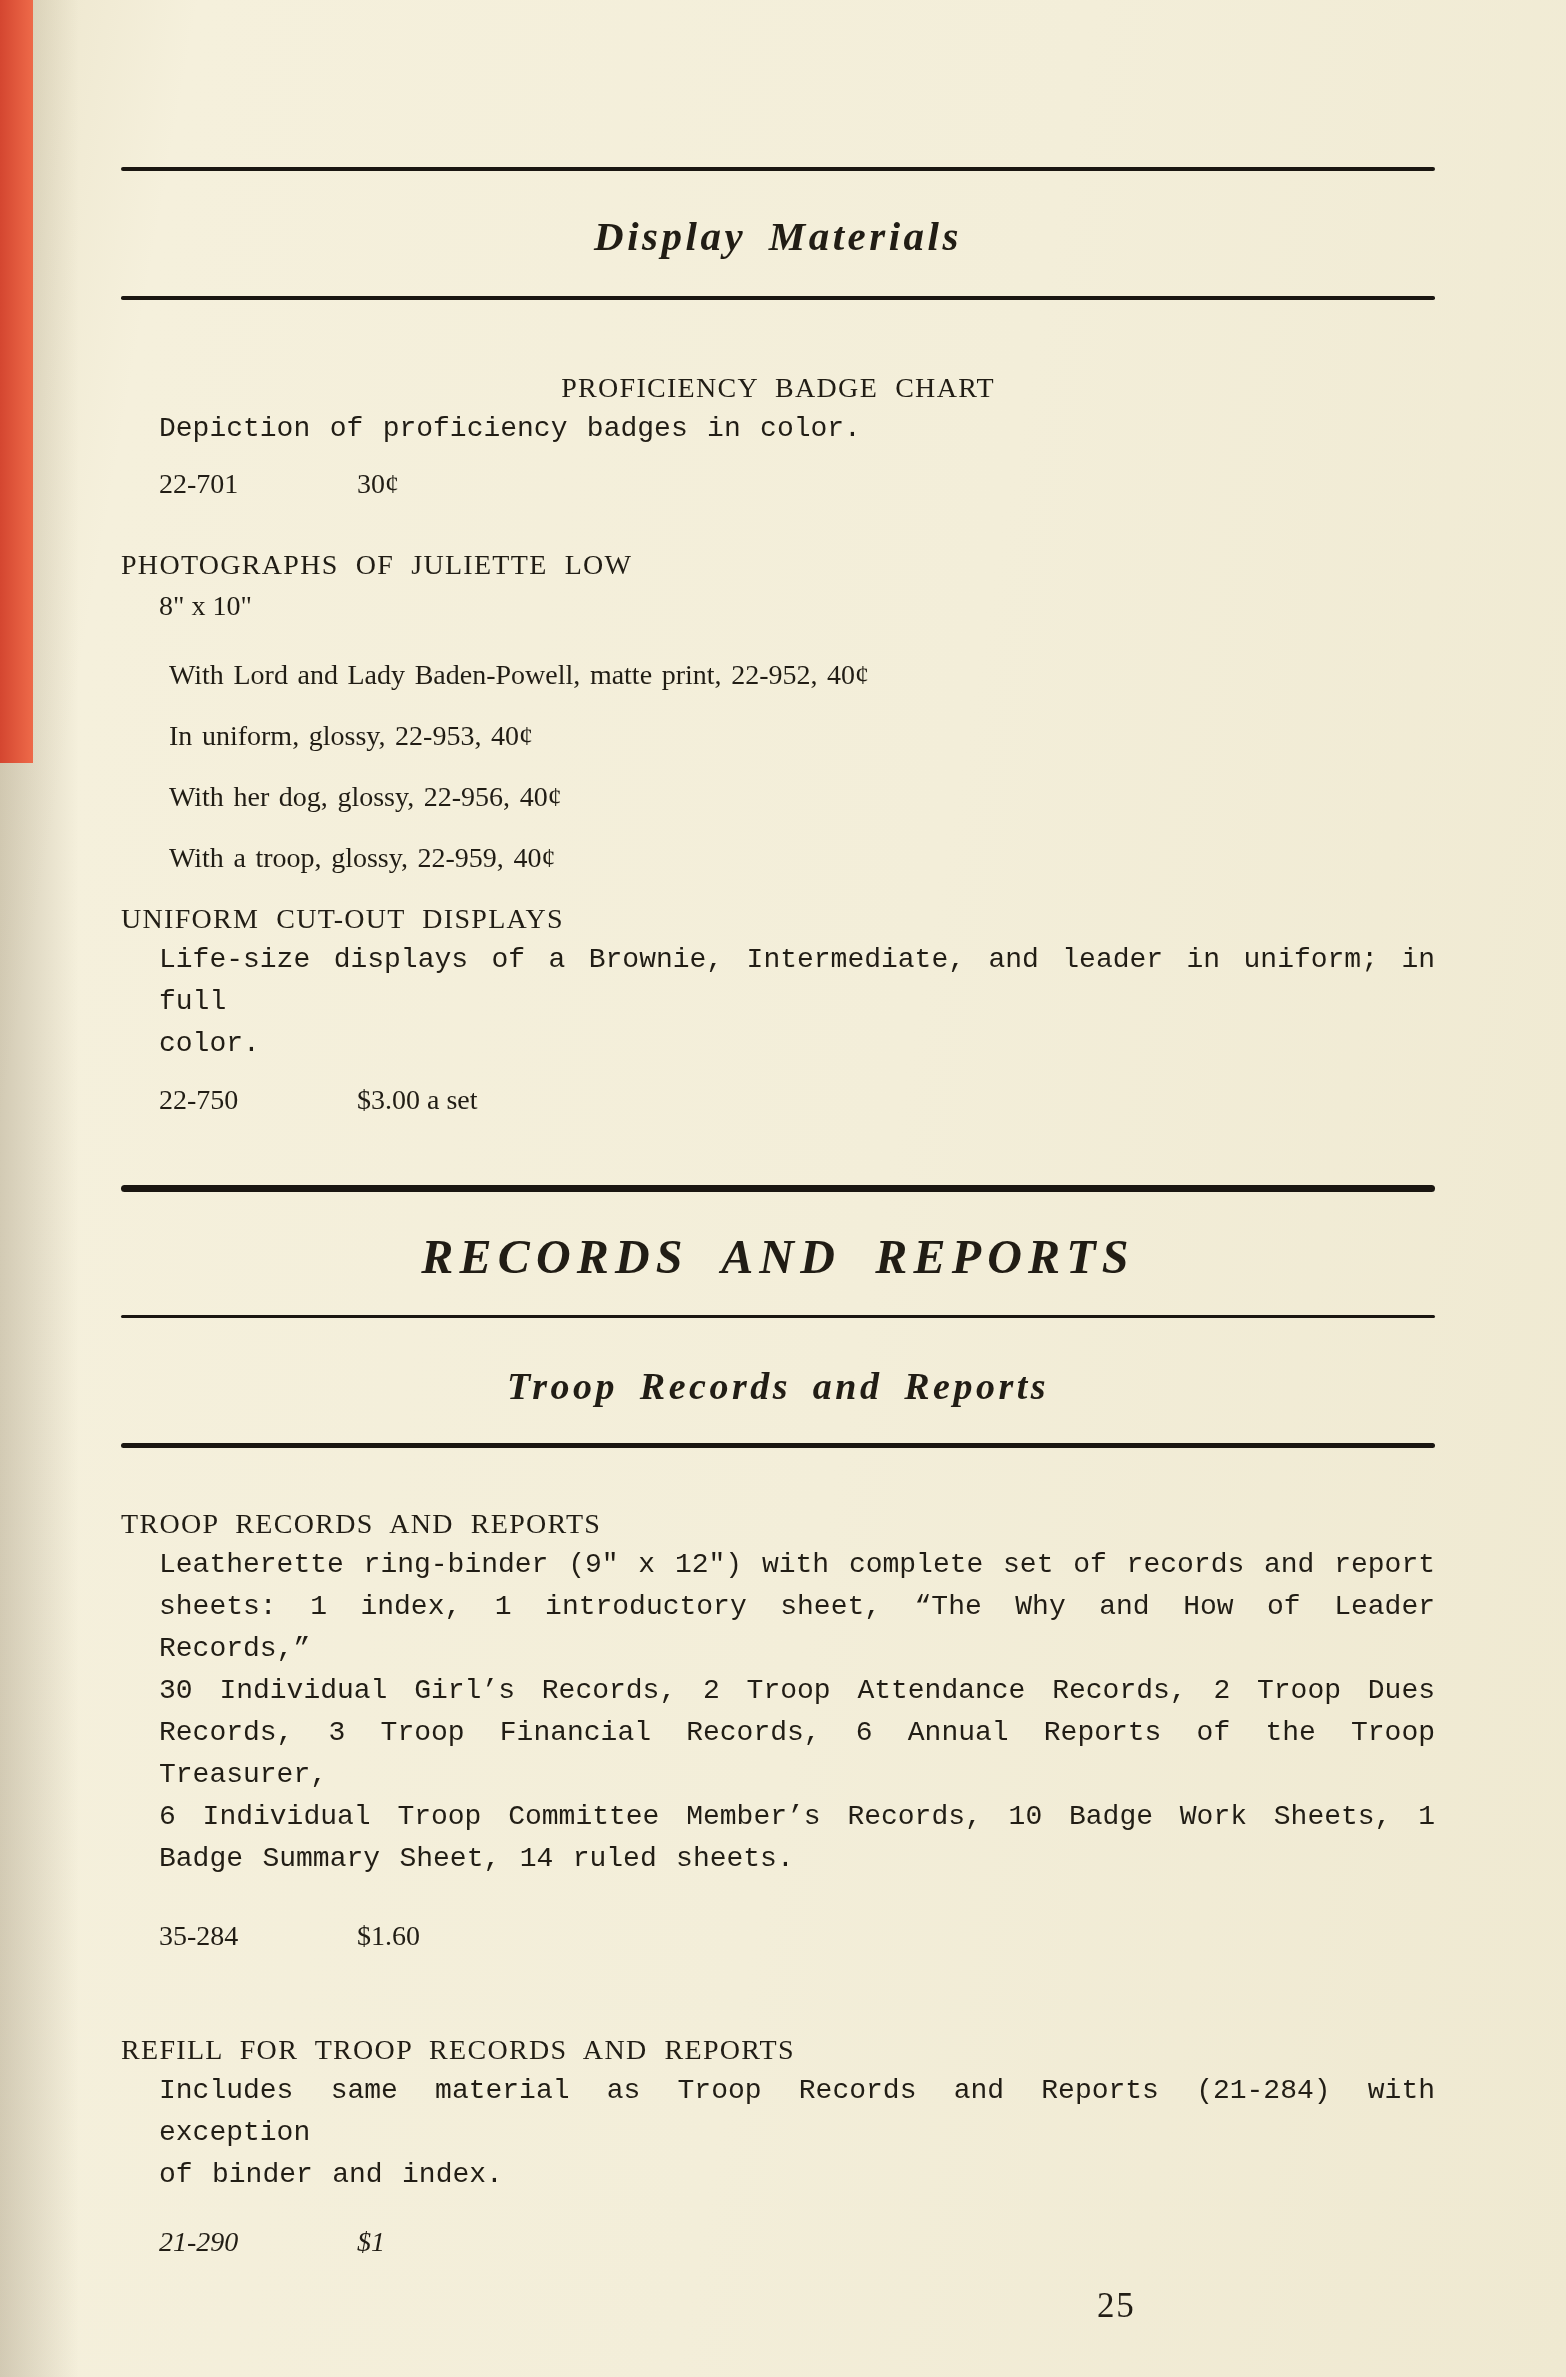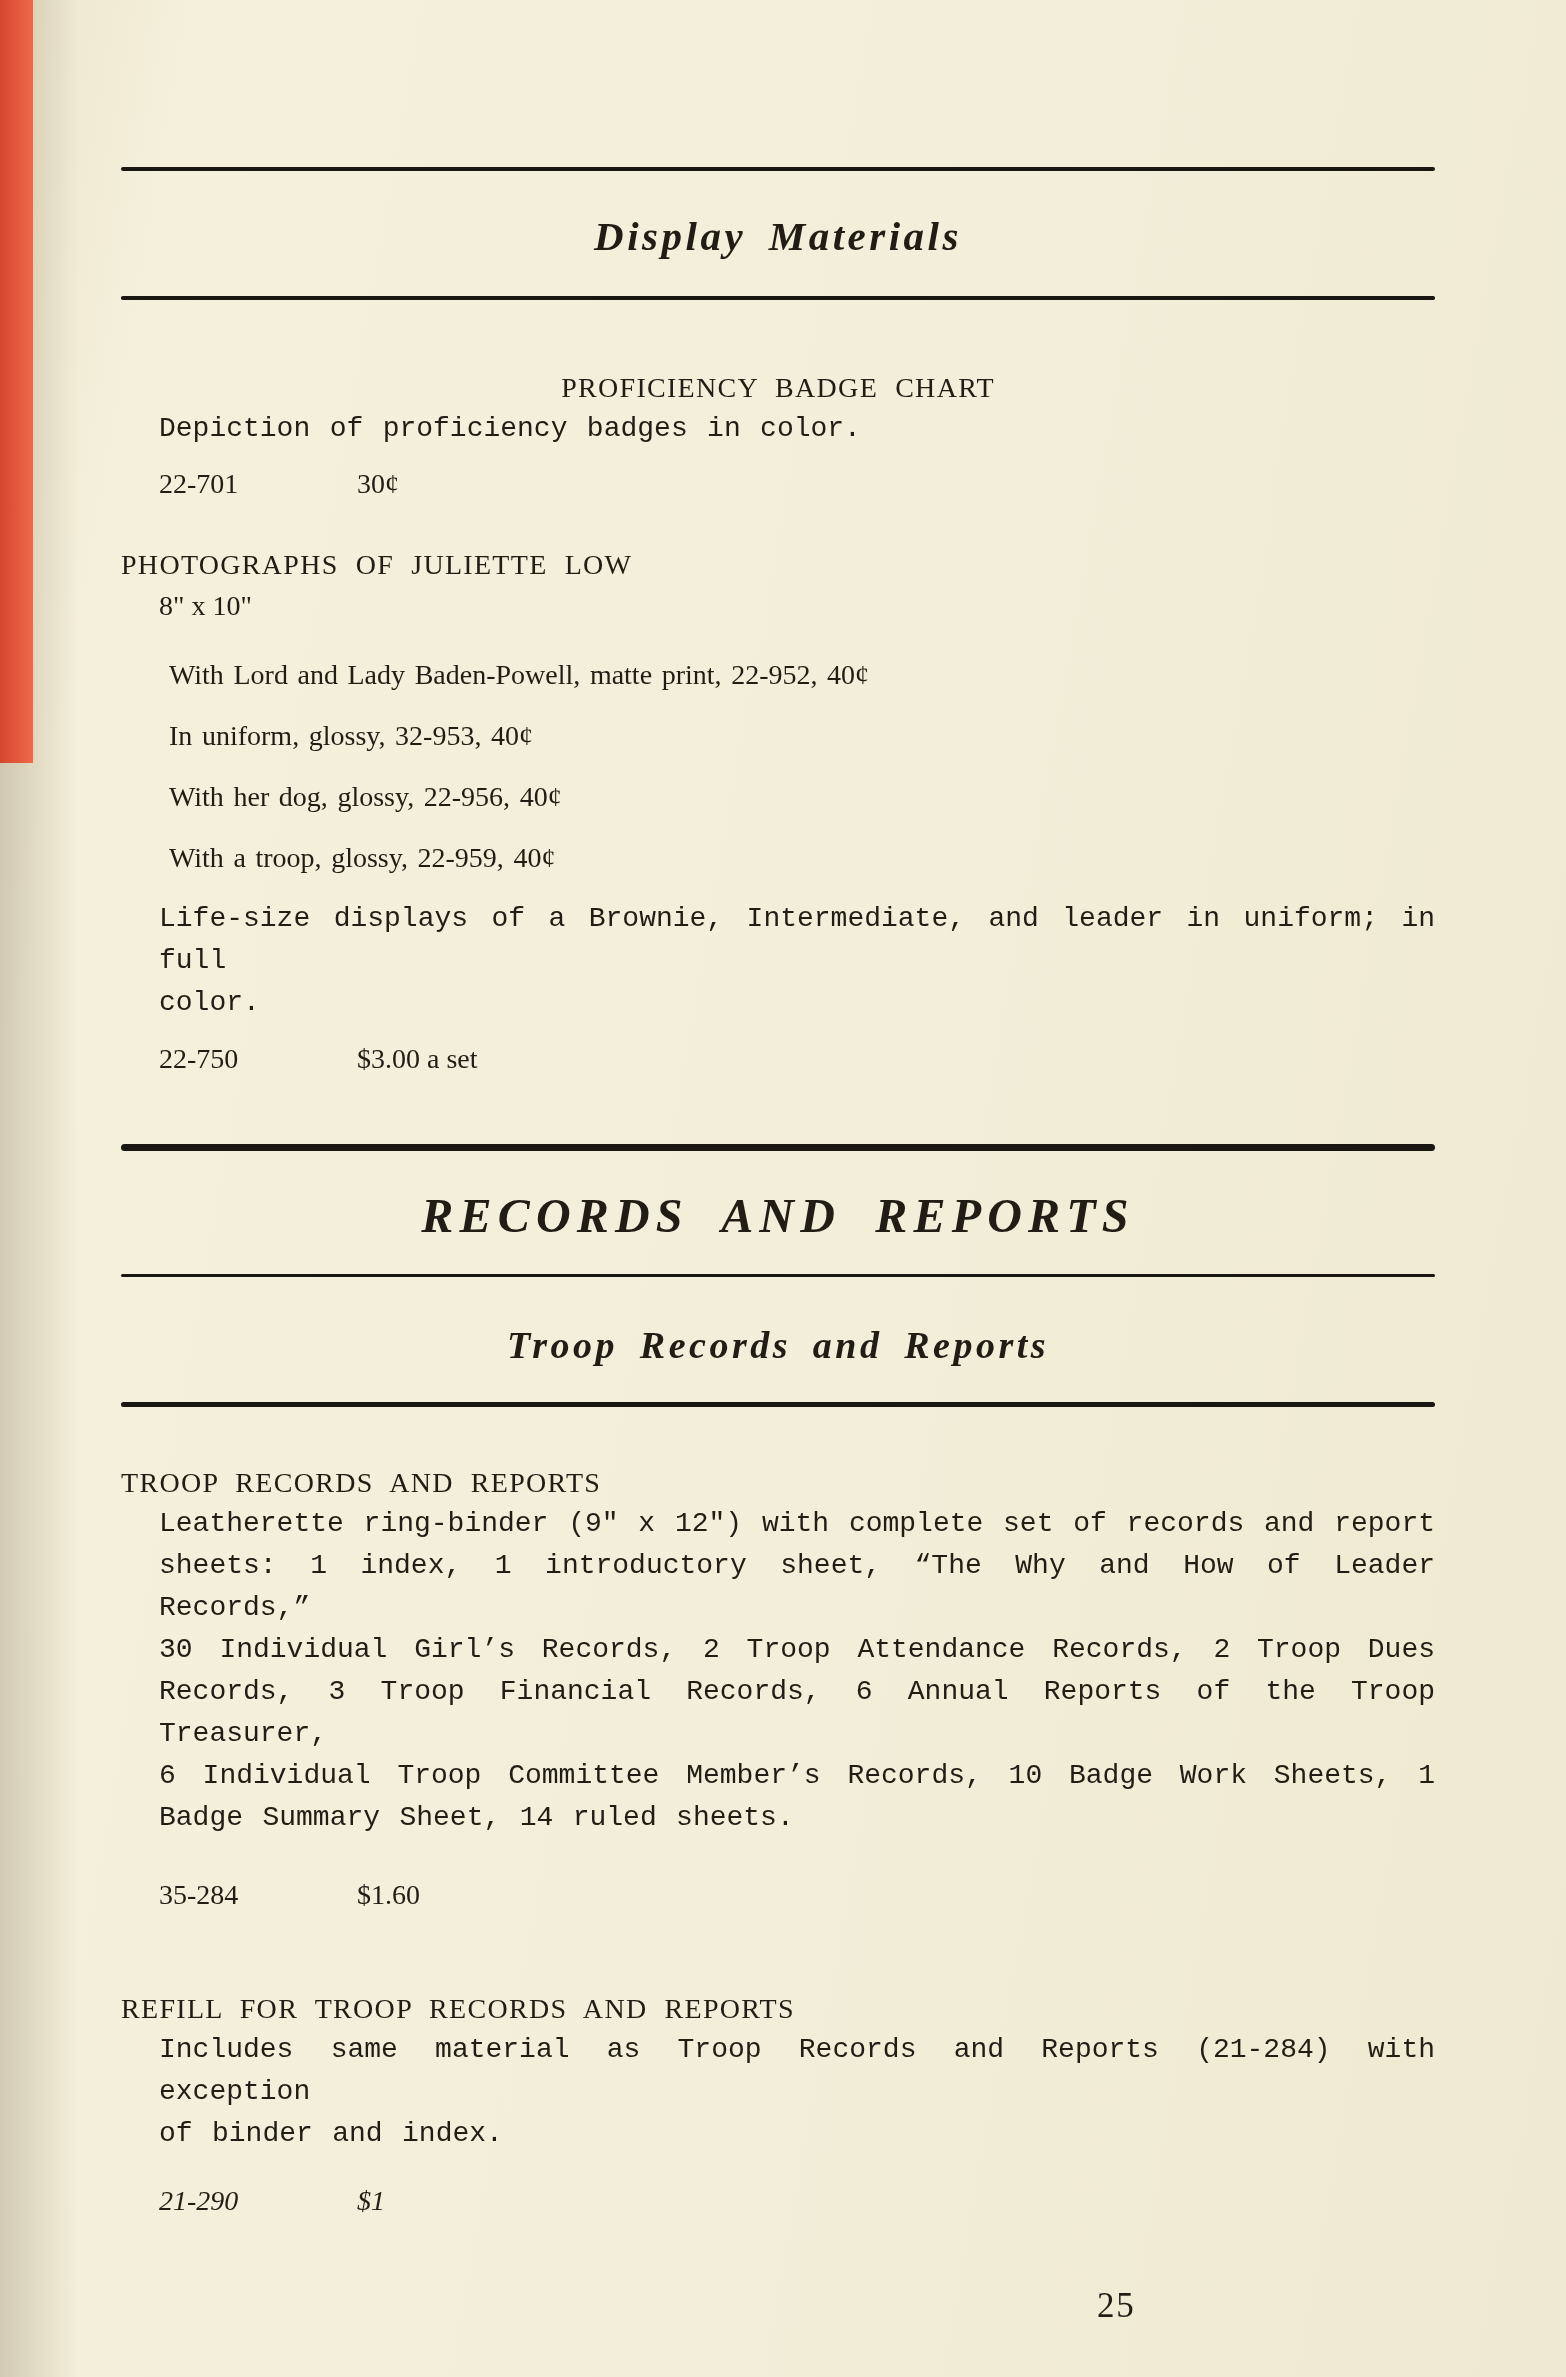--- a/index.html
+++ b/index.html
@@ -84,24 +84,25 @@
 
   <div class="item-heading h-prof">PROFICIENCY BADGE CHART</div>
   <div class="body-line indent">Depiction of proficiency badges in color.</div>
   <div class="code-line cl-prof">
     <span class="code">22-701</span><span>30¢</span>
   </div>
 
   <div class="item-heading h-photo">PHOTOGRAPHS OF JULIETTE LOW</div>
   <div class="size-line">8" x 10"</div>
   <div class="photo-line photo-first">With Lord and Lady Baden-Powell, matte print, 22-952, 40¢</div>
-  <div class="photo-line">In uniform, glossy, 32-953, 40¢</div>
+  <div class="photo-line">In uniform, glossy, 22-953, 40¢</div>
   <div class="photo-line">With her dog, glossy, 22-956, 40¢</div>
   <div class="photo-line">With a troop, glossy, 22-959, 40¢</div>
 
+  <div class="item-heading h-uniform">UNIFORM CUT-OUT DISPLAYS</div>
   <div class="body-line jline">Life-size displays of a Brownie, Intermediate, and leader in uniform; in full</div>
   <div class="body-line jline-last">color.</div>
   <div class="code-line cl-uniform">
     <span class="code">22-750</span><span>$3.00 a set</span>
   </div>
 
   <div class="rule thick r3"></div>
   <div class="title-records">RECORDS AND REPORTS</div>
   <div class="rule thin r4"></div>
   <div class="title-troop">Troop Records and Reports</div>

